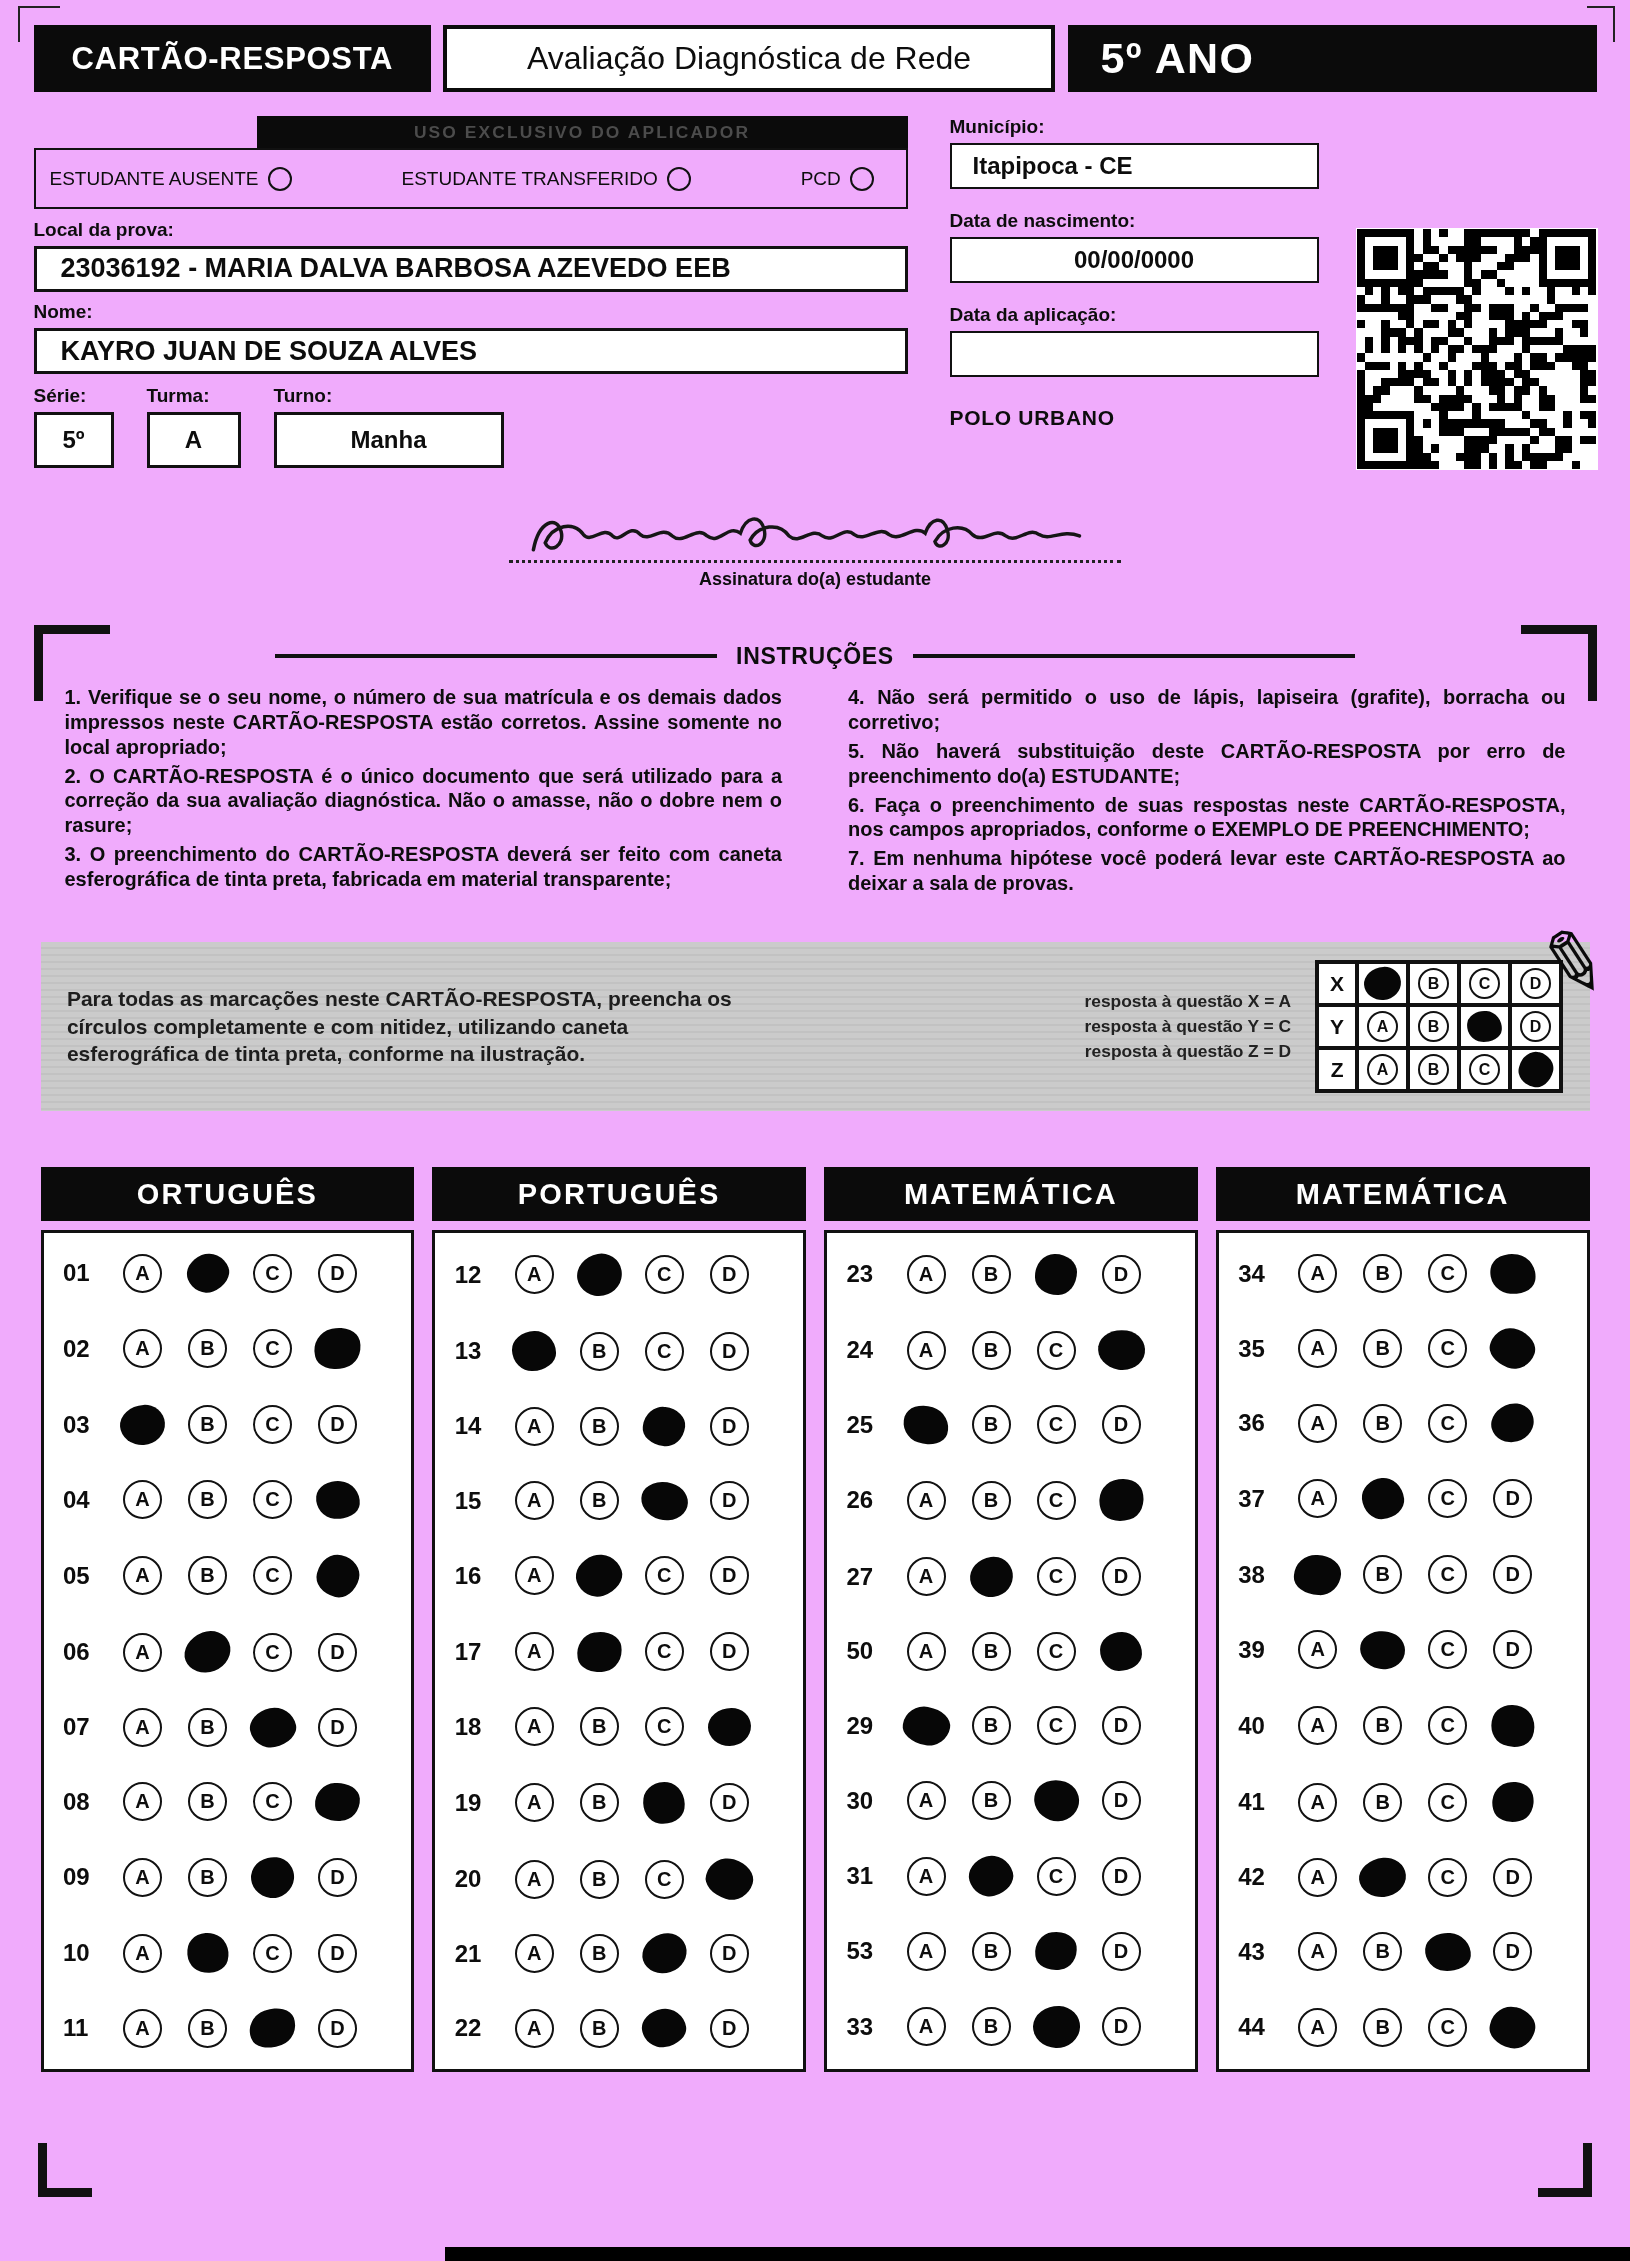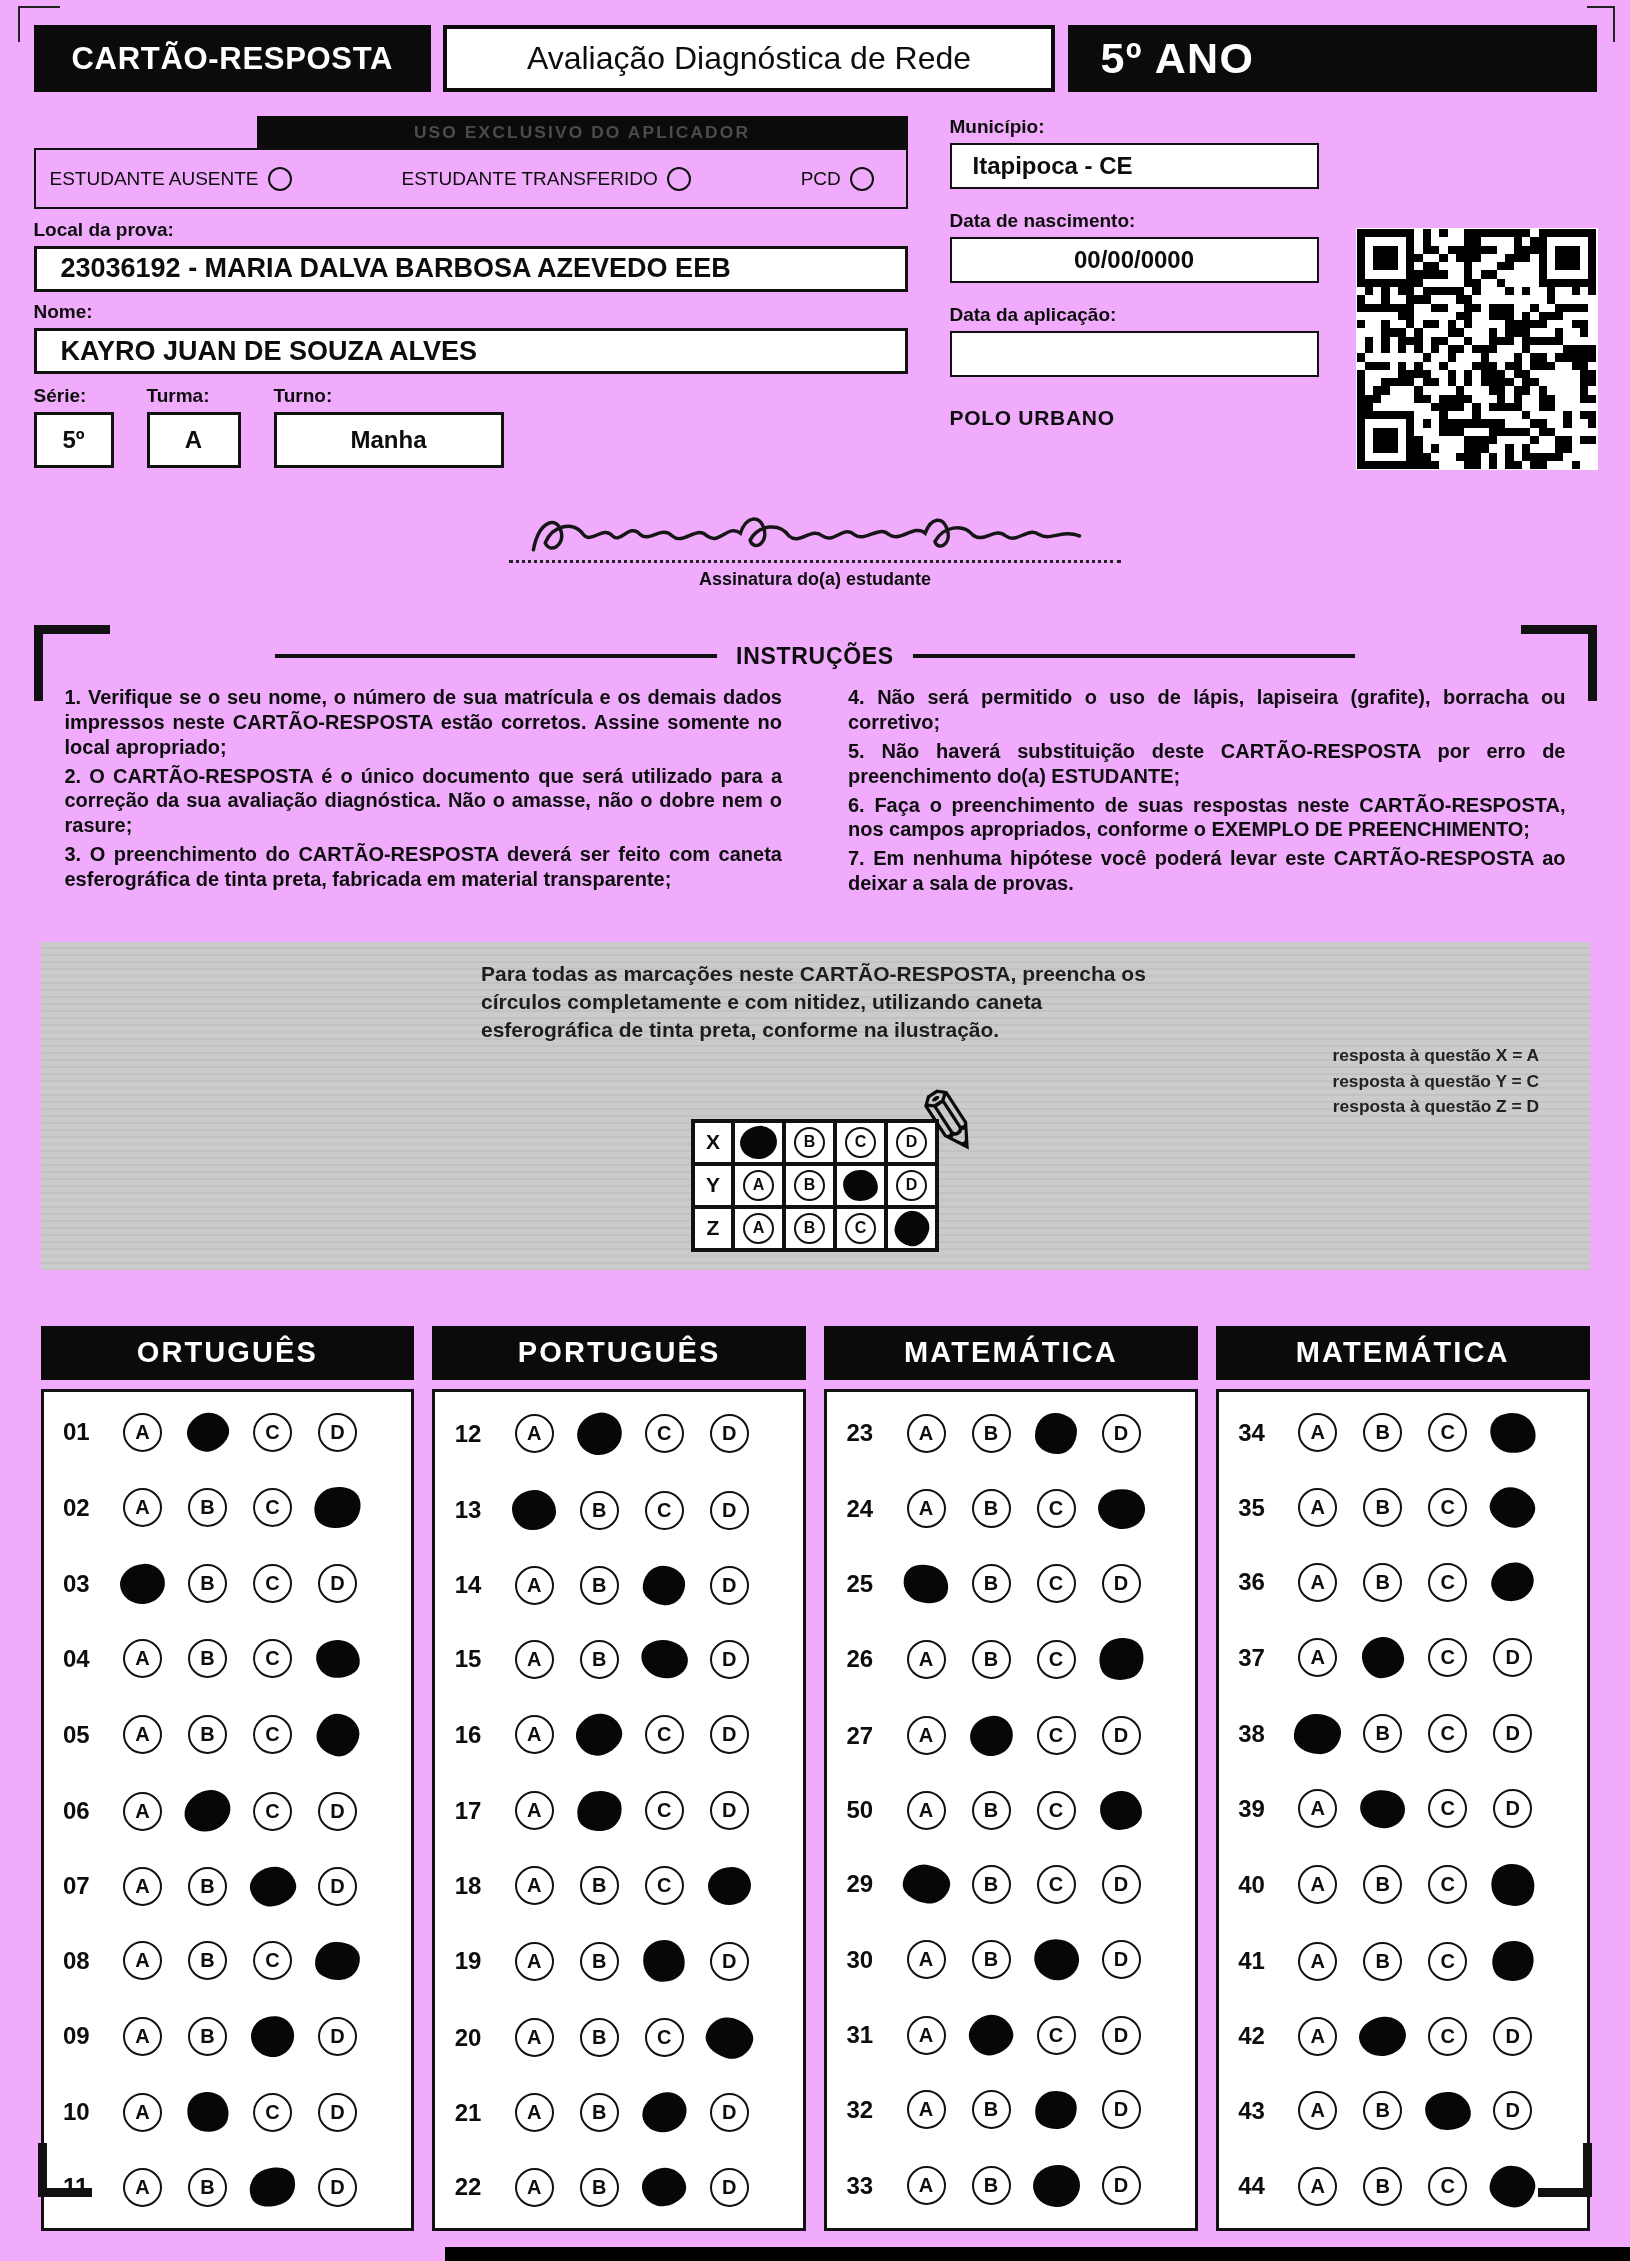--- a/index.html
+++ b/index.html
@@ -55,21 +55,21 @@
   .instructions::after  { content:""; position:absolute; right:0; top:0; width:67px; height:67px; border-top:9.7px solid #111; border-right:9.7px solid #111; }
   .instr-title-row { display:flex; align-items:center; gap:19.5px; width:72%; margin:0 auto; }
   .instr-line { flex:1; height:4.2px; background:#111; }
   .instr-title { font-size:23px; font-weight:bold; letter-spacing:0.7px; }
   .instr-cols { display:flex; gap:66px; margin-top:15.3px; }
   .instr-col { flex:1; }
   .instr-col p { font-size:20px; font-weight:bold; line-height:1.24; text-align:justify; margin-bottom:4.2px; }
 
   
   .example { margin:42px 21px 0 21px; min-height:157px; position:relative; display:flex; align-items:center; padding:18px 26.4px;
-             background:repeating-linear-gradient(180deg,#cbcbcb 0px,#cbcbcb 4.9px,#c2c2c2 4.9px,#c2c2c2 7px);flex-direction:column; }
+             background:repeating-linear-gradient(180deg,#cbcbcb 0px,#cbcbcb 4.9px,#c2c2c2 4.9px,#c2c2c2 7px); }
   .example-text { width:668px; font-size:21px; font-weight:bold; line-height:1.32; color:#1d1d1d; }
   .example-legend { margin-left:auto; margin-right:24px; text-align:right; }
   .example-legend div { font-size:17.4px; font-weight:bold; color:#222; line-height:1.45; }
   .example-grid { position:relative; background:#fff; border:2.1px solid #111; }
   .ex-row { display:flex; }
   .ex-cell { width:51px; height:43px; border:2.1px solid #111; display:flex; align-items:center; justify-content:center; background:#fff; }
   .ex-label { width:40px; font-size:21px; font-weight:bold; }
   .pen-icon { position:absolute; right:-47px; top:-40px; font-size:83px; transform:rotate(12deg); color:#0a0a0a; line-height:1; }
 
   
@@ -1572,21 +1572,21 @@
               <span class="blob" style="width: 44px; height: 40px; border-radius: 52% 48% 55% 45% / 46% 56% 44% 54%; transform: rotate(-16deg);"></span>
             </span>
             <span class="q-slot">
               <span class="bubble">C</span>
             </span>
             <span class="q-slot">
               <span class="bubble">D</span>
             </span>
           </div>
           <div class="q-row">
-            <span class="q-num">32</span>
+            <span class="q-num">53</span>
             <span class="q-slot">
               <span class="bubble">A</span>
             </span>
             <span class="q-slot">
               <span class="bubble">B</span>
             </span>
             <span class="q-slot">
               <span class="blob" style="width: 42px; height: 38px; border-radius: 47% 53% 45% 55% / 55% 45% 57% 43%; transform: rotate(-7deg);"></span>
             </span>
             <span class="q-slot">

